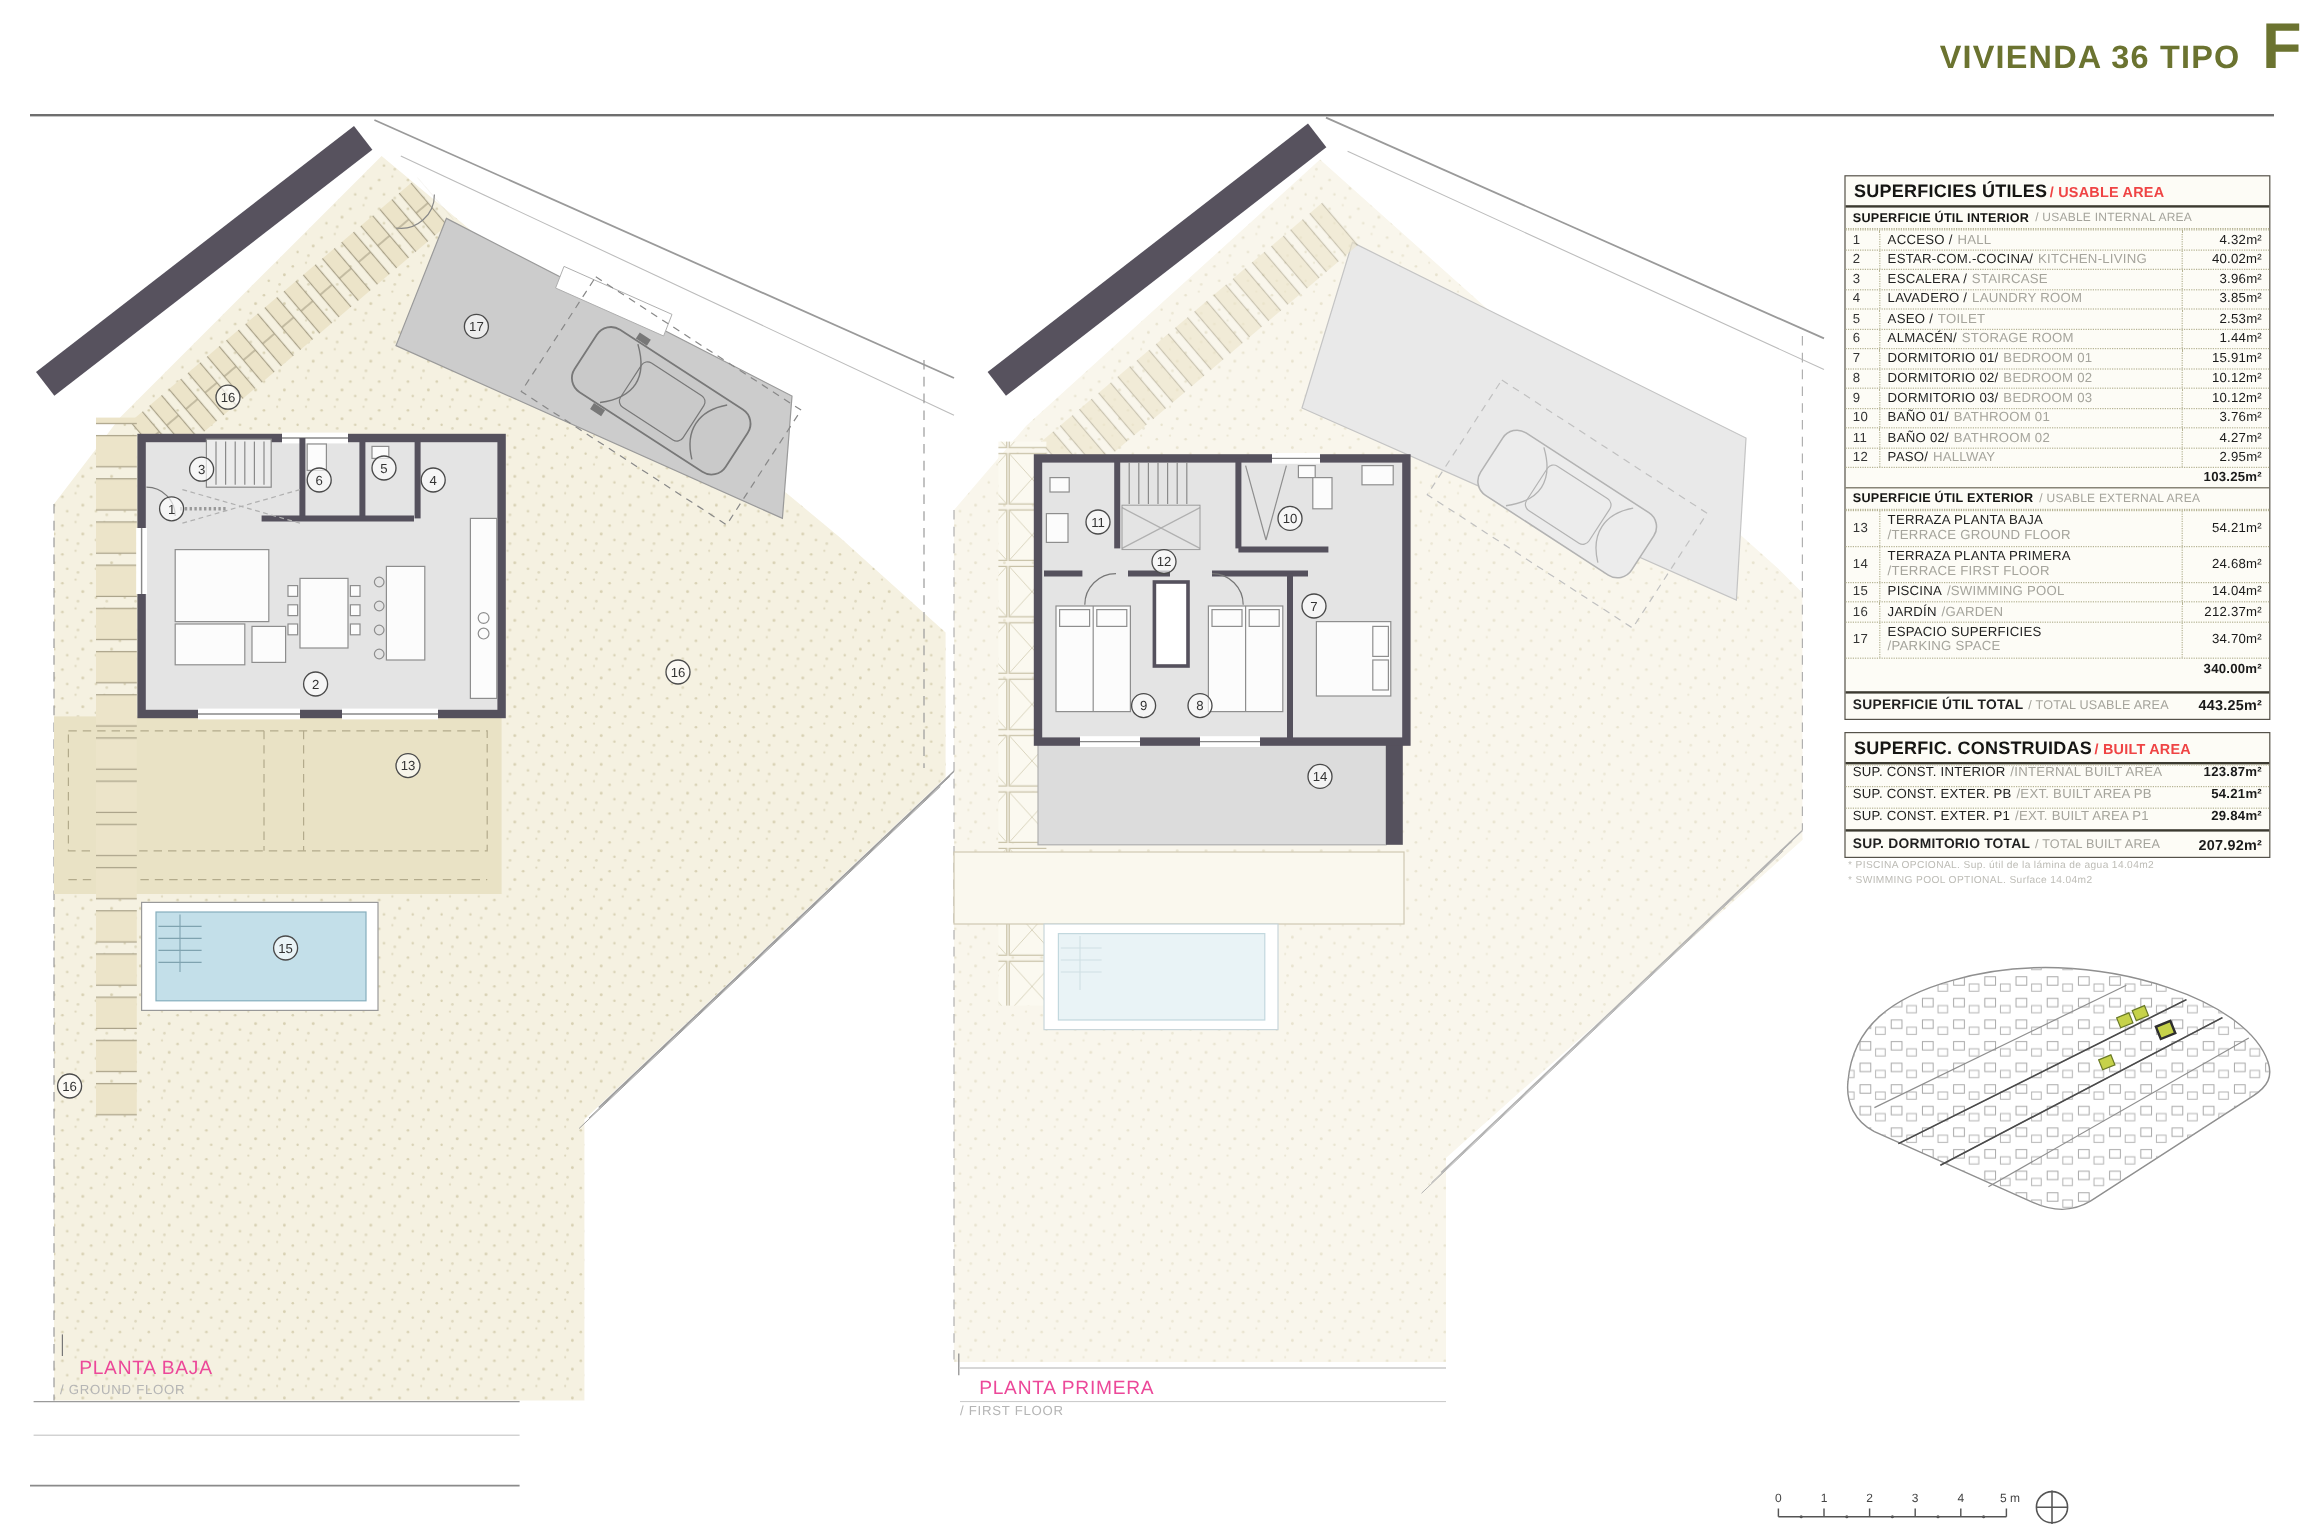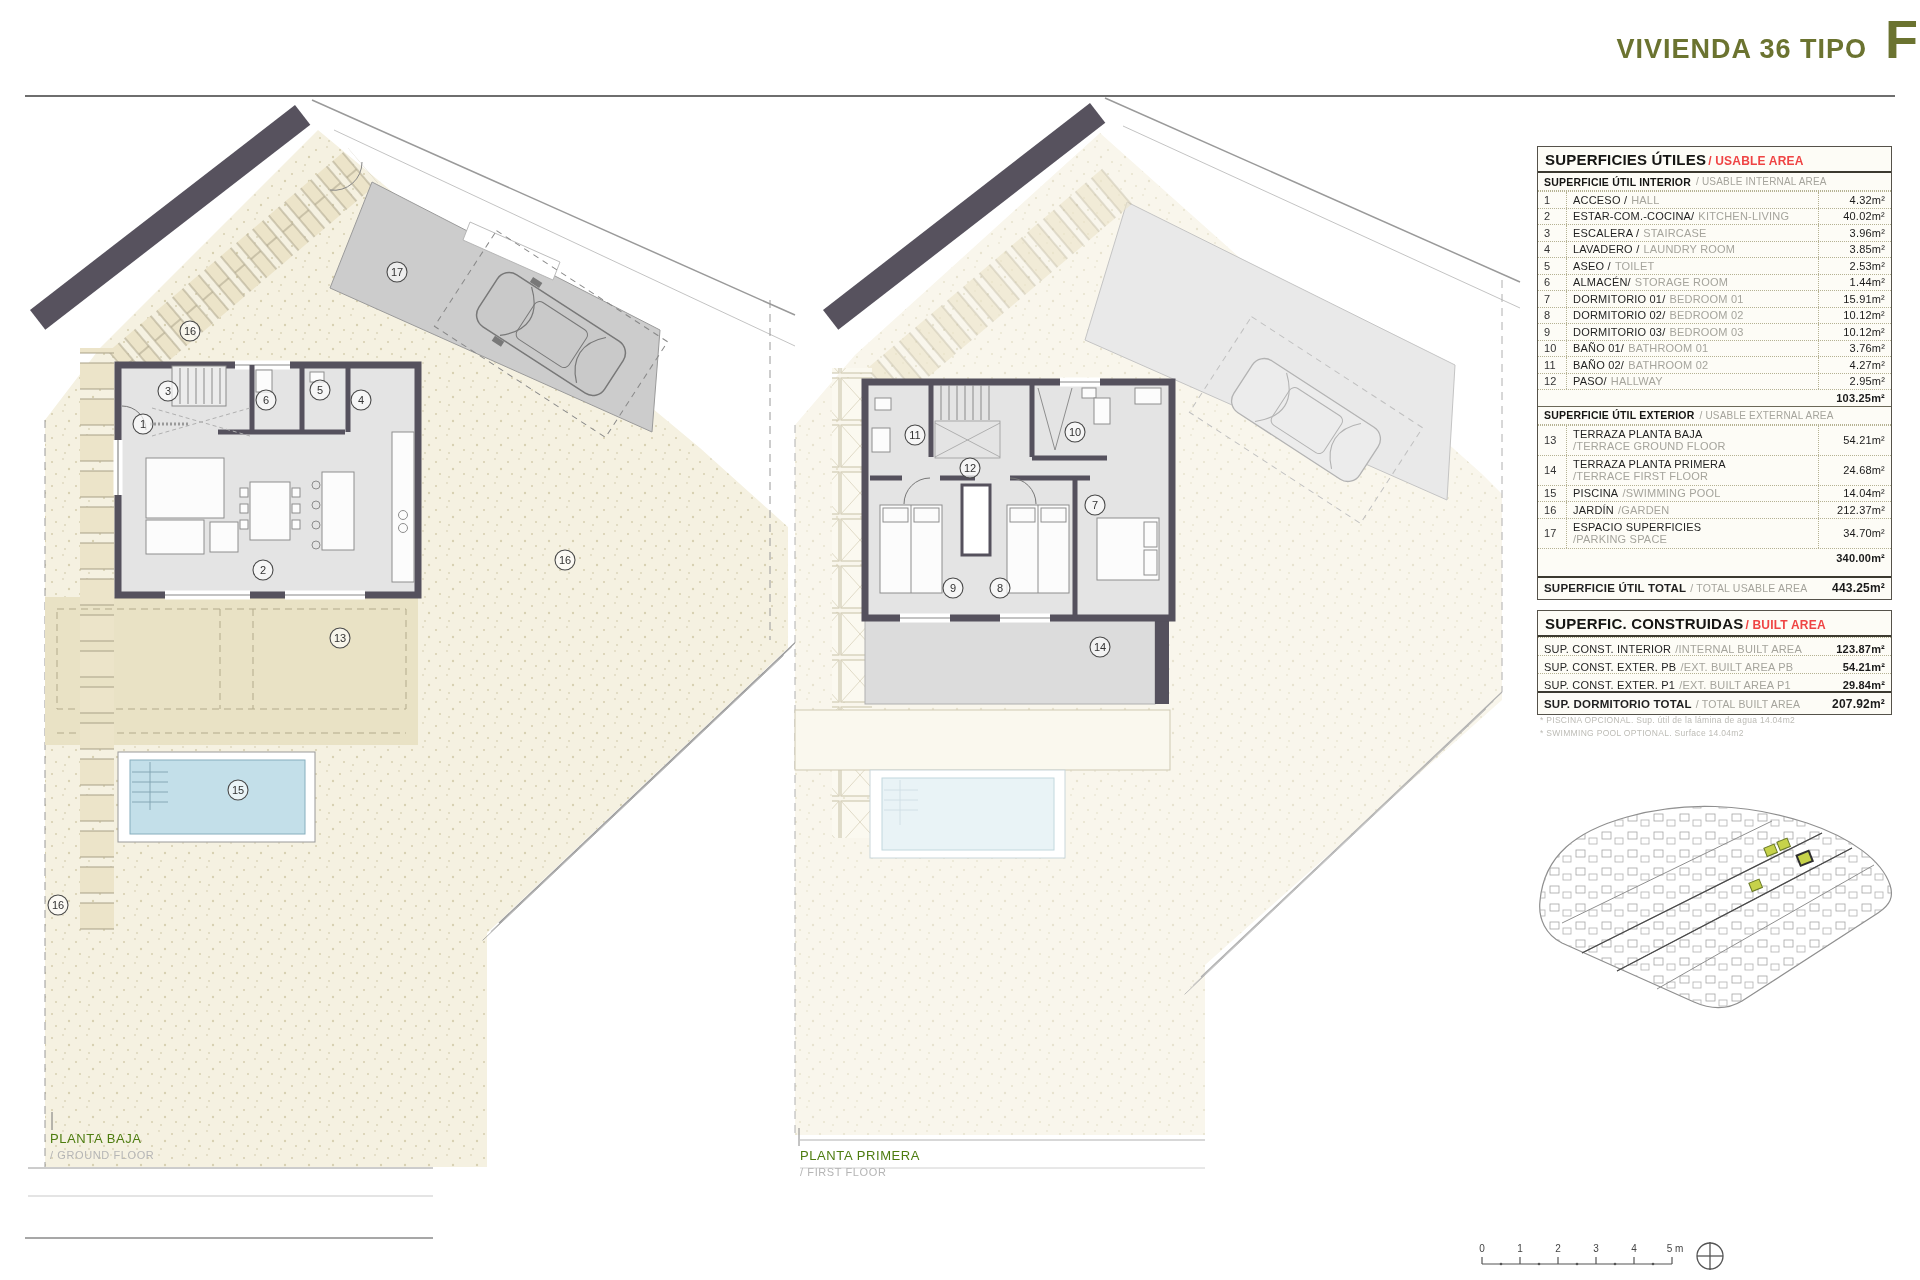--- a/index.html
+++ b/index.html
@@ -9,21 +9,21 @@
   .hdr{position:absolute;top:12px;right:2px;display:flex;align-items:baseline;gap:18px;z-index:5;}
   .hdr .t{font-size:27px;font-weight:bold;letter-spacing:1px;color:#6b7330;}
   .hdr .f{font-size:54px;font-weight:bold;color:#6b7330;line-height:1;}
   .toprule{position:absolute;top:95px;left:25px;right:25px;height:0;border-top:2px solid #6e6e6e;z-index:4;}
   
   #plan-svg{position:absolute;left:0;top:0;z-index:1;}
   .rn-g circle{fill:rgba(255,255,255,.65);stroke:#4a4a4a;stroke-width:1.1;}
   .rn-g text{font-size:11px;fill:#333;text-anchor:middle;font-family:"Liberation Sans",sans-serif;}
   
   .floorlab{position:absolute;z-index:5;line-height:1.35;}
-  .floorlab .es{font-size:13px;color:#4d7c0f;letter-spacing:.6px;}
+  .floorlab .es{font-size:16px;color:#ec4899;letter-spacing:.6px;margin-left:16px;}
   .floorlab .en{font-size:11px;color:#b5b5b5;letter-spacing:.6px;}
   
   .tbl{position:absolute;left:1537px;width:355px;background:#fdfcf6;border:1px solid #55524a;
        font-size:11px;color:#222;z-index:6;letter-spacing:.2px;box-sizing:border-box;}
   .ttl{display:flex;align-items:baseline;gap:2px;padding:4px 7px 3px 7px;border-bottom:2px solid #3c3a30;}
   .ttl .es{font-size:15px;font-weight:bold;color:#151513;white-space:nowrap;}
   .ttl .en{font-size:12px;font-weight:bold;color:#ef4444;white-space:nowrap;}
   .sub{display:flex;align-items:center;gap:5px;padding:2px 6px;height:13px;border-bottom:1px dotted #b5b292;}
   .sub .es{font-weight:bold;font-size:10.5px;color:#151513;}
   .sub .en{font-size:10px;color:#a5a49c;}
@@ -45,21 +45,21 @@
   .subtotal{display:flex;justify-content:flex-end;border-top:1px dotted #b5b292;}
   .subtotal .c-val{border-left:none;}
   .spacer{height:9px;}
   .tot{display:flex;align-items:center;border-top:2px solid #3c3a30;height:21px;}
   .tot .c-name{border-left:none;}
   .tot .es{font-weight:bold;font-size:11.5px;}
   .tot .en{color:#a5a49c;font-size:10.5px;}
   .tot .c-val{font-weight:bold;font-size:12px;border-left:none;}
   .ext-head{border-top:1.5px solid #6b6857;}
   
-  .brow{display:flex;align-items:flex-end;height:17px;border-top:1px dotted #b5b292;}
+  .brow{display:flex;align-items:flex-start;height:17px;border-top:1px dotted #b5b292;}
   .brow .c-name{border-left:none;}
   .brow .c-val{border-left:none;font-weight:bold;}
   .footnotes{position:absolute;left:1540px;width:350px;font-size:8.5px;color:#bdbcb6;
              line-height:1.5;letter-spacing:.3px;z-index:6;}
   
   #scale-svg{position:absolute;z-index:6;}
   #scale-svg text{font-size:10px;fill:#444;text-anchor:middle;font-family:"Liberation Sans",sans-serif;}
   #sitemap-svg{position:absolute;z-index:6;}
 </style>
 </head>

